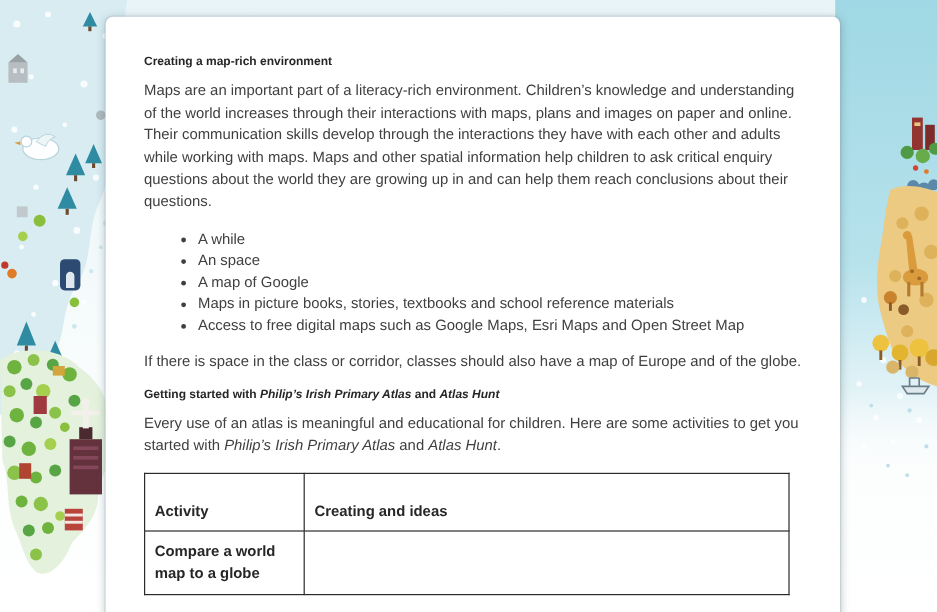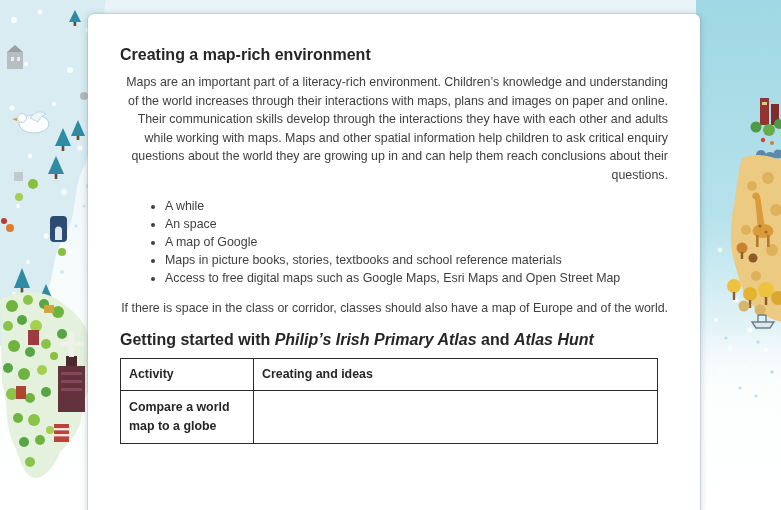--- a/index.html
+++ b/index.html
@@ -20,44 +20,44 @@
     border-radius:6px 6px 0 0;
     box-shadow:0 1px 7px rgba(70,100,110,.35), 0 0 0 1px rgba(160,175,180,.25);
     padding:32px 32px 0 32px;
     color:#3f3f3f;
   }
   .doc h1{
     font-size:16px; font-weight:700; color:#222;
     margin:2px 0 15px 0; letter-spacing:.2px;
   }
   .doc h2{
-    font-size:16px; font-weight:700; color:#262626;
+    font-size:10px; font-weight:700; color:#262626;
     margin:0 0 9px 0;
   }
   .doc p{
-    font-size:12.4px; line-height:18.5px; margin:0 0 13px 0;text-align:right;
+    font-size:12.4px; line-height:18.5px; margin:0 0 13px 0;
   }
   .doc ul{
     margin:0 0 12px 0; padding-left:45px;
   }
   .doc li{
     font-size:12.4px; line-height:18px;
   }
   .sec2-head{ margin-top:17px; }
   .doc i{ font-style:italic; }
 
   table.activity-table{
     border-collapse:collapse; margin-top:3px;
     border:1.5px solid #2b2b2b;
   }
   .activity-table th, .activity-table td{
     border:1px solid #2b2b2b; vertical-align:top; text-align:left;
     font-size:12.4px; line-height:18.5px;
   }
-  .activity-table th{ padding:6px 8px 7px 8px; font-weight:700; color:#262626; }
+  .activity-table th{ padding:22px 8px 7px 8px; font-weight:700; color:#262626; }
   .activity-table td{ padding:7px 9px 8px 8px; }
   .col-activity{ width:133px; }
   .col-guidance{ width:404px; }
   .cell-activity{ font-weight:700; color:#262626; }
 </style>
 </head>
 <body>
 
 <div class="stage">
 
@@ -290,24 +290,25 @@
     <h2>Creating a map-rich environment</h2>
     <p>Maps are an important part of a literacy-rich environment. Children’s knowledge and understanding of the world increases through their interactions with maps, plans and images on paper and online. Their communication skills develop through the interactions they have with each other and adults while working with maps. Maps and other spatial information help children to ask critical enquiry questions about the world they are growing up in and can help them reach conclusions about their questions.</p>
 
     <ul>
       <li>A while</li>
       <li>An space</li>
       <li>A map of Google</li>
       <li>Maps in picture books, stories, textbooks and school reference materials</li>
       <li>Access to free digital maps such as Google Maps, Esri Maps and Open Street Map</li>
     </ul>
-    <p>If there is space in the class or corridor, classes should also have a map of Europe and of the world.</p>
+    <p>If there is space in the class or corridor, classes should also have a map of Europe and of the globe.</p>
 
     <h2 class="sec2-head"><span>Getting started with </span><i>Philip’s Irish Primary Atlas</i><span> and </span><i>Atlas Hunt</i></h2>
 
+    <p><span>Every use of an atlas is meaningful and educational for children. Here are some activities to get you started with </span><i>Philip’s Irish Primary Atlas</i><span> and </span><i>Atlas Hunt</i><span>.</span></p>
 
     <table class="activity-table">
       <colgroup>
           <col class="col-activity">
           <col class="col-guidance">
         </colgroup>
       <thead>
         <tr>
           <th>Activity</th>
           <th>Creating and ideas</th>

